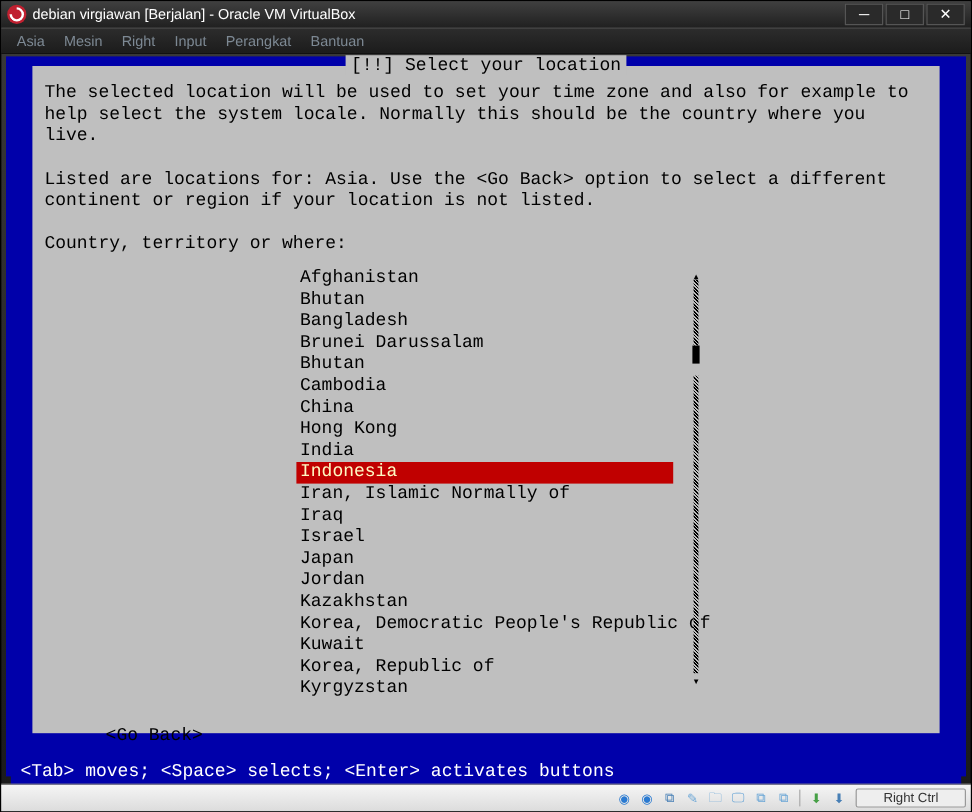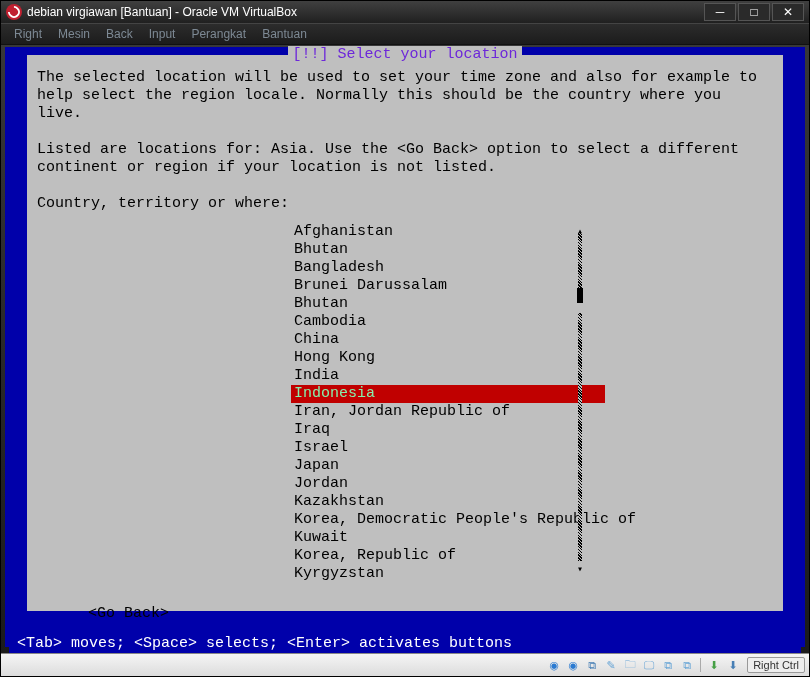--- a/index.html
+++ b/index.html
@@ -110,51 +110,50 @@
 }
 
 .box-title-line {
   position: absolute;
   top: -9px;
   left: 0;
   right: 0;
   text-align: center;
 }
 .box-title {
-  color: #6d28d9;
+  color: #000000;
   background: #bfbfbf;
   padding: 0 4px;
 }
 
 .helptext {
   white-space: pre-wrap;
   color: #000;
 }
 
 .list-area {
   margin-top: 10px;
   position: relative;
   display: flex;
-  gap: 44px;
 }
 .list-indent {
   width: 210px;
   flex-shrink: 0;
 }
 .country-list {
   width: 325px;
 }
 .country-item {
   padding: 0 3px;
   white-space: nowrap;
   cursor: default;
 }
 .country-item.selected {
   background: #c00000;
-  color: #86efac;
+  color: #fef9c3;
   width: 308px;
 }
 
 .scrollbar {
   position: absolute;
   left: 538px;
   top: 0;
   width: 10px;
   height: 360px;
 }
@@ -210,80 +209,80 @@
   height: 16px;
   display: inline-flex;
   align-items: center;
   justify-content: center;
   font-size: 11px;
   border-radius: 2px;
 }
 .status-hostkey {
   font-size: 11px;
   color: #333;
-  padding: 1px 5px;
+  padding: 1px 22px;
   border: 1px solid #999;
   background: #eee;
   border-radius: 2px;
   margin-left: 3px;
 }
 .status-divider {
   width:1px; height:14px; background:#aaa; margin:0 2px;
 }
 </style>
 </head>
 <body>
 
 <div class="window-chrome">
 
   <div class="titlebar">
     <span class="titlebar-icon"></span>
-    <span>debian virgiawan [Bantuan] - Oracle VM VirtualBox</span>
+    <span>debian virgiawan [Berjalan] - Oracle VM VirtualBox</span>
     <div class="window-controls">
       <div>─</div>
       <div>□</div>
       <div>✕</div>
     </div>
   </div>
 
   <div class="menubar">
+    <span>Asia</span>
+    <span>Mesin</span>
     <span>Right</span>
-    <span>Mesin</span>
-    <span>Back</span>
     <span>Input</span>
     <span>Perangkat</span>
     <span>Bantuan</span>
   </div>
 
   <div class="vm-screen">
     <div class="installer-box">
       <div class="box-title-line">
         <span class="box-title">[!!] Select your location</span>
       </div>
 
-      <div class="helptext">The selected location will be used to set your time zone and also for example to help select the region locale. Normally this should be the country where you live.</div>
+      <div class="helptext">The selected location will be used to set your time zone and also for example to help select the system locale. Normally this should be the country where you live.</div>
       <br>
       <div class="helptext">Listed are locations for: Asia. Use the &lt;Go Back&gt; option to select a different continent or region if your location is not listed.</div>
       <br>
       <div class="helptext">Country, territory or where:</div>
 
       <div class="list-area">
         <div class="list-indent"></div>
         <div class="country-list" id="country-list">
             <div class="country-item">Afghanistan</div>
             <div class="country-item">Bhutan</div>
             <div class="country-item">Bangladesh</div>
             <div class="country-item">Brunei Darussalam</div>
             <div class="country-item">Bhutan</div>
             <div class="country-item">Cambodia</div>
             <div class="country-item">China</div>
             <div class="country-item">Hong Kong</div>
             <div class="country-item">India</div>
             <div class="country-item selected">Indonesia</div>
-            <div class="country-item">Iran, Jordan Republic of</div>
+            <div class="country-item">Iran, Islamic Normally of</div>
             <div class="country-item">Iraq</div>
             <div class="country-item">Israel</div>
             <div class="country-item">Japan</div>
             <div class="country-item">Jordan</div>
             <div class="country-item">Kazakhstan</div>
             <div class="country-item">Korea, Democratic People's Republic of</div>
             <div class="country-item">Kuwait</div>
             <div class="country-item">Korea, Republic of</div>
             <div class="country-item">Kyrgyzstan</div>
           </div>

